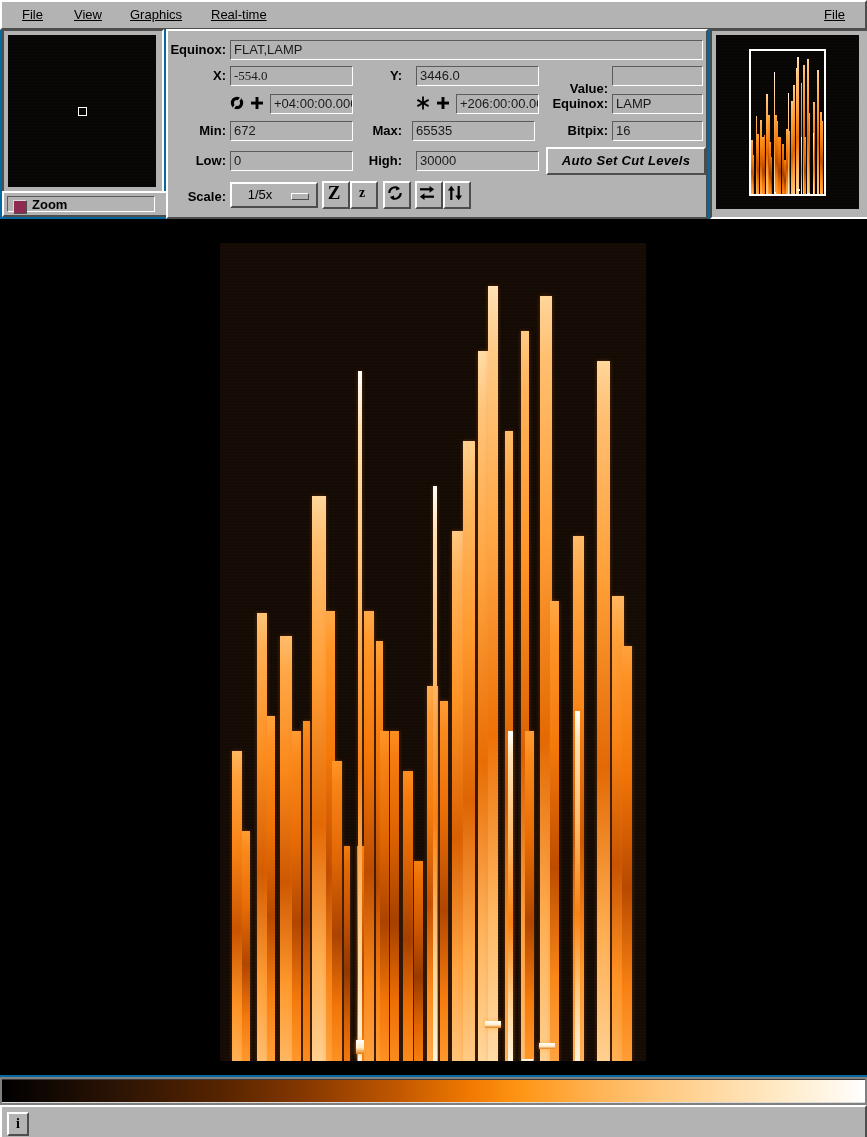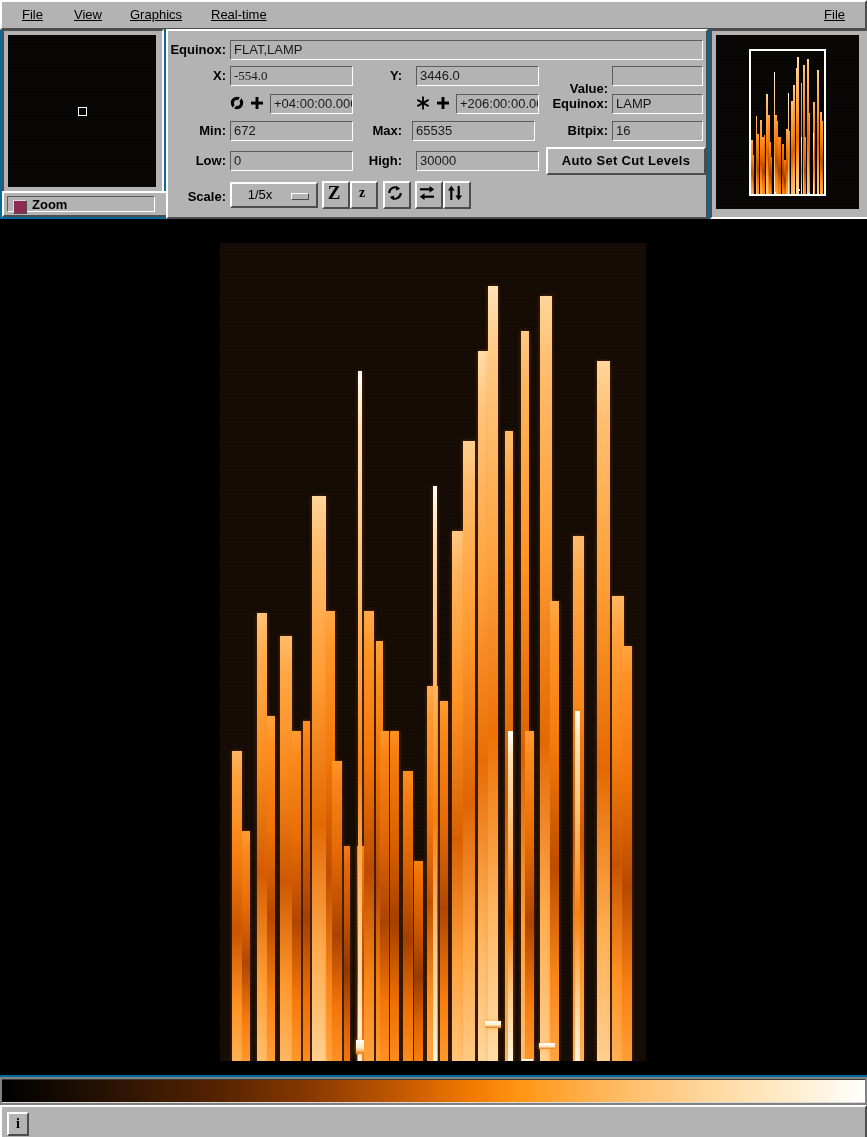--- a/index.html
+++ b/index.html
@@ -93,20 +93,21 @@
     height:18px;line-height:18px;letter-spacing:1px;
   }
   .btn-cut{
     position:absolute;left:378px;top:116px;width:156px;height:24px;
     background:#b3b3b3;
     border-top:2px solid #ffffff;border-left:2px solid #ffffff;
     border-right:2px solid #4d4d4d;border-bottom:2px solid #4d4d4d;
     font-size:13px;font-weight:bold;color:#000;
     text-align:center;line-height:24px;cursor:default;
     letter-spacing:0.3px;
+    font-style:italic;
   }
 
   
   .optmenu{
     position:absolute;left:62px;top:151px;width:84px;height:22px;
     background:#b3b3b3;
     border-top:2px solid #ffffff;border-left:2px solid #ffffff;
     border-right:2px solid #4d4d4d;border-bottom:2px solid #4d4d4d;
     font-size:13px;color:#000;cursor:default;
   }

